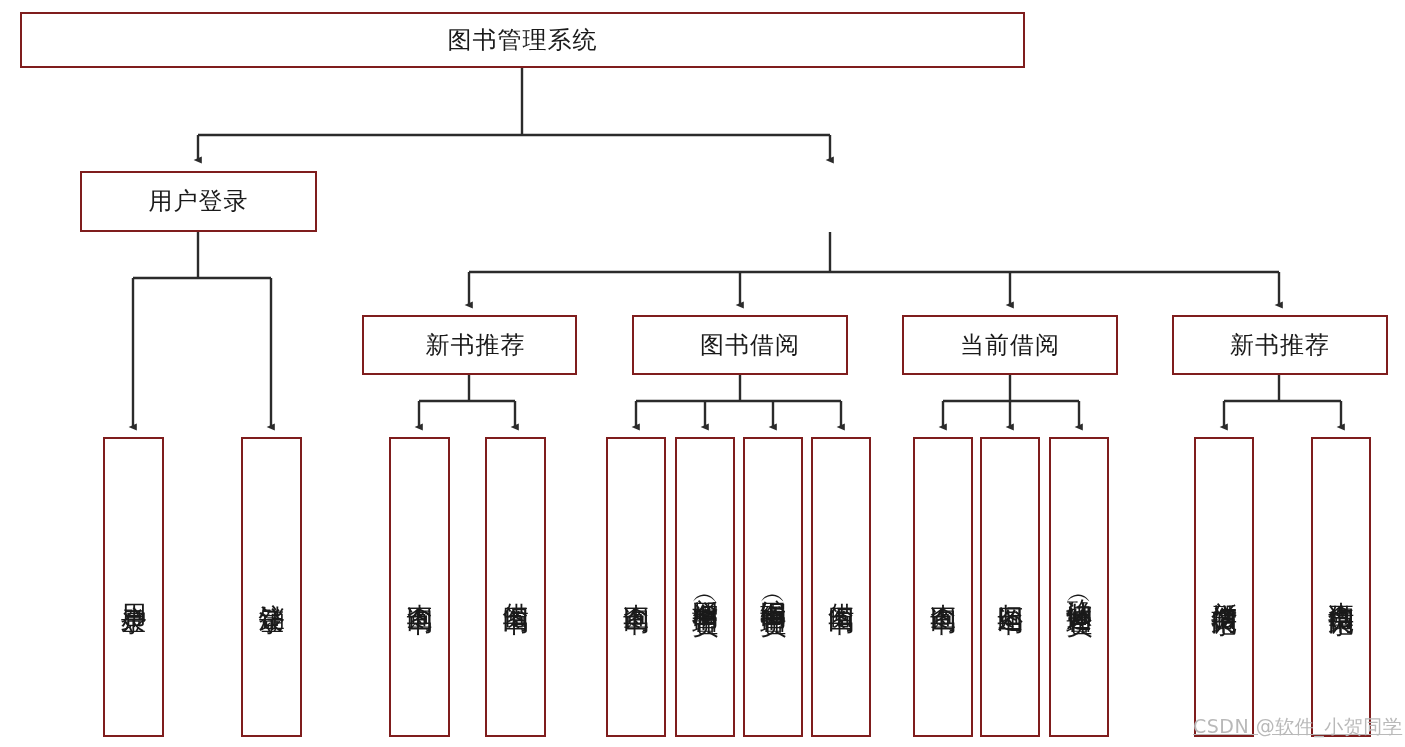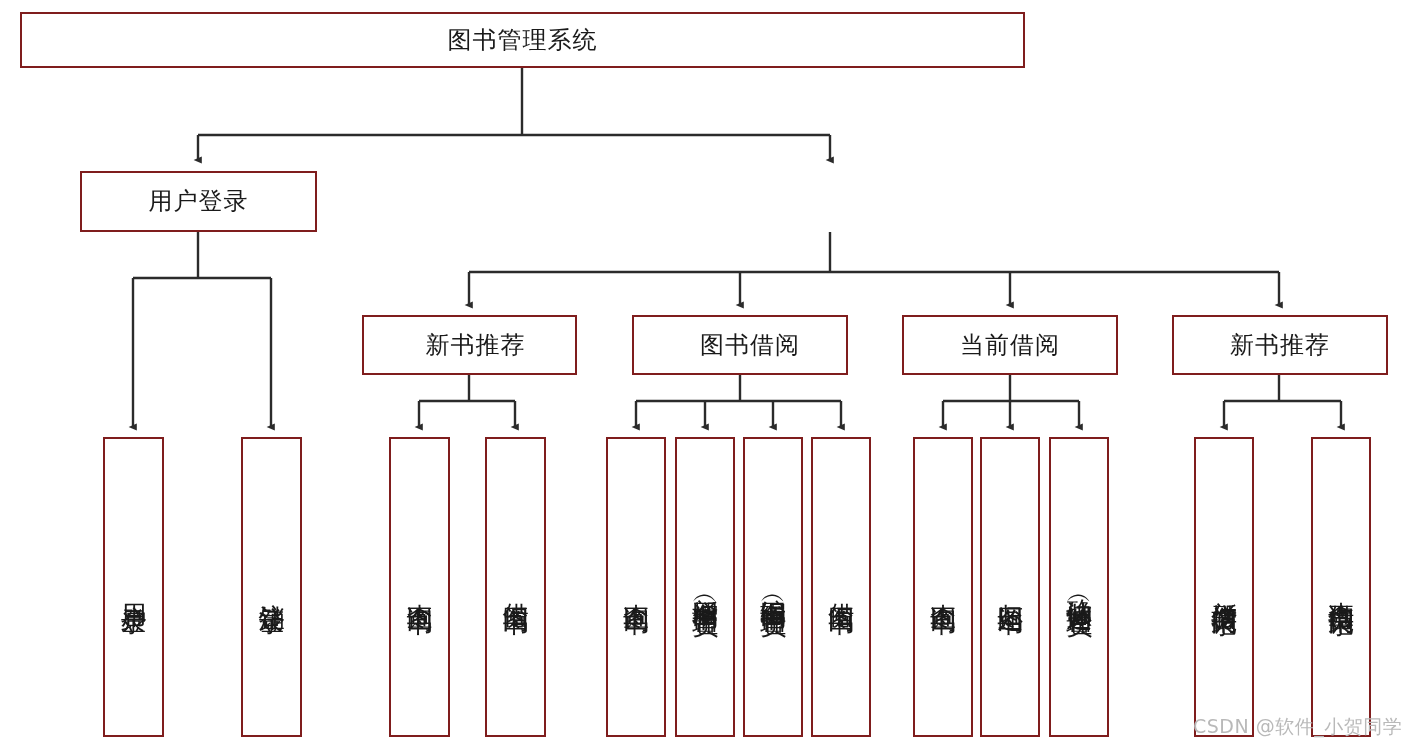--- a/index.html
+++ b/index.html
@@ -58,20 +58,21 @@
     display: block;
     white-space: nowrap;
   }
   .watermark {
     position: absolute;
     font-size: 19px;
     color: #b9b9b9;
     white-space: nowrap;
     letter-spacing: 0.5px;
     pointer-events: none;
+    text-decoration: underline;
   }
 </style>
 </head>
 <body>
 
 <div id="canvas">
 
   <svg id="wires" viewBox="0 0 1405 747">
     <defs>
       <marker id="arrow" markerWidth="9" markerHeight="9" refX="4" refY="4.2" orient="auto" markerUnits="userSpaceOnUse">

